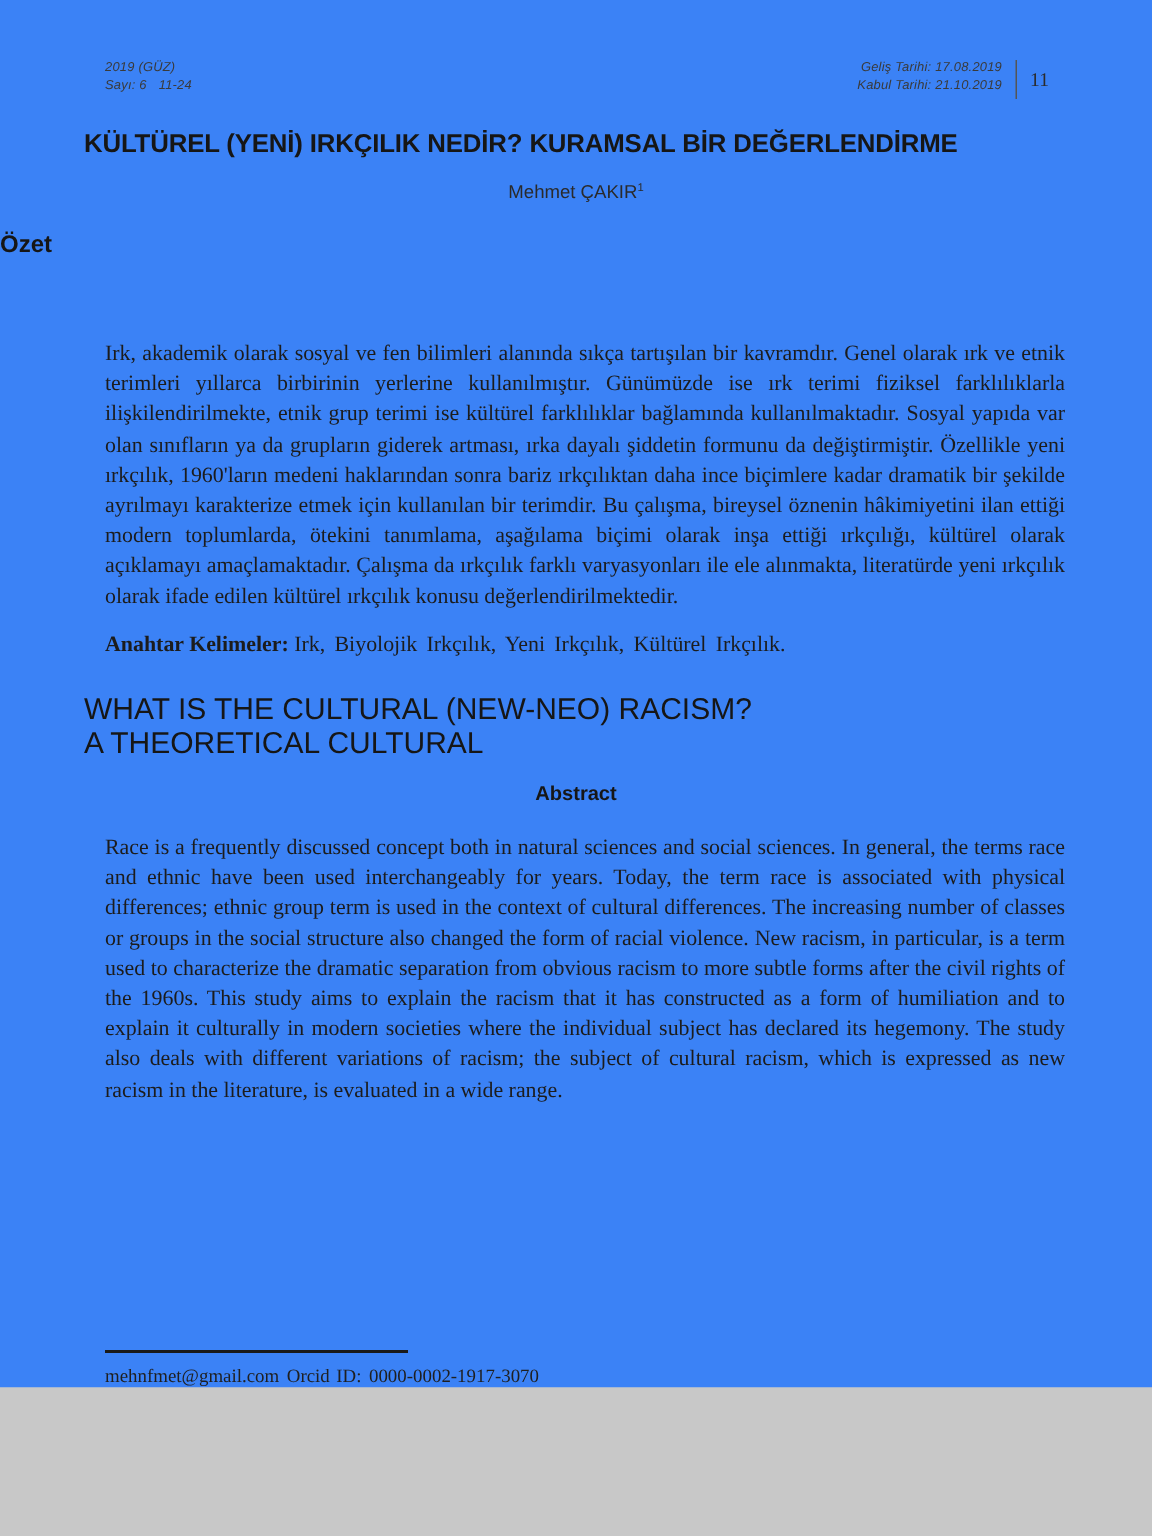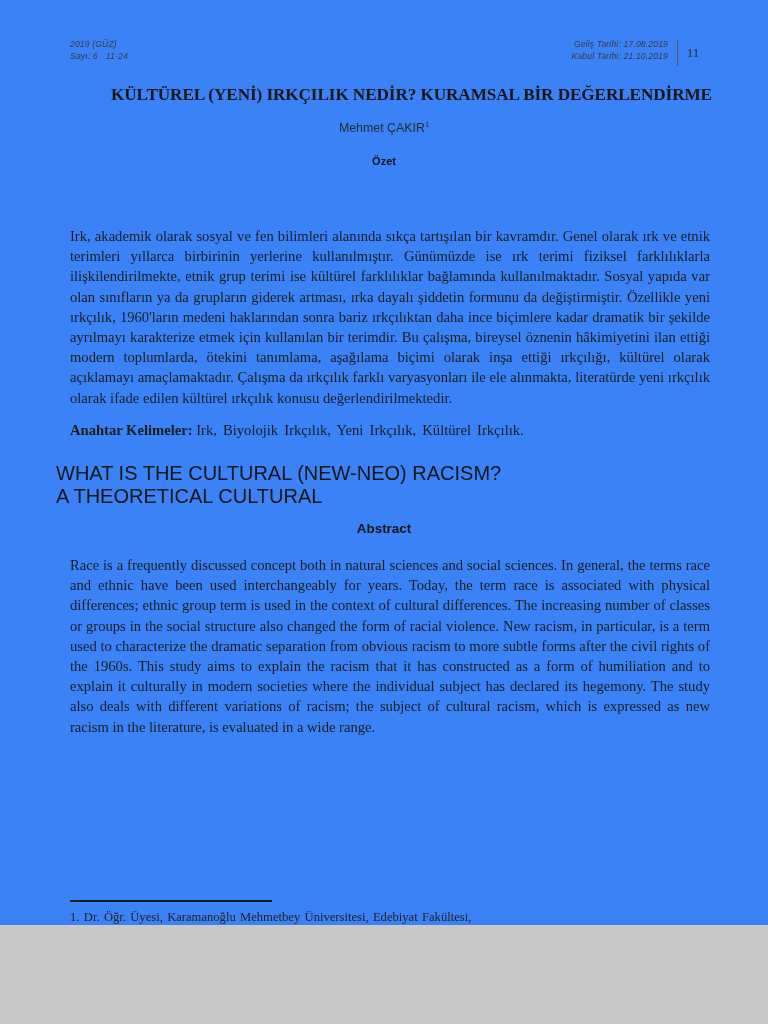--- a/index.html
+++ b/index.html
@@ -63,22 +63,22 @@
     height: 26px;
     background: #555;
   }
 
   
   .title-tr {
     position: absolute;
     top: 84px;
     left: 56px;
     right: 56px;
-    text-align: right;
-    font-family: Liberation Serif, serif;
+    text-align: left;
+    font-family: Liberation Sans, sans-serif;
     font-weight: bold;
     font-size: 17.2px;
     line-height: 22px;
     color: #161616;
     letter-spacing: -0.1px;
   }
   .author {
     position: absolute;
     top: 120px;
     left: 0;
@@ -90,24 +90,24 @@
   }
   .author sup {
     font-size: 7.5px;
     vertical-align: super;
   }
   .heading-ozet {
     position: absolute;
     top: 155px;
     left: 0;
     right: 0;
-    text-align: center;
-    font-family: "Liberation Sans", sans-serif;
-    font-weight: bold;
-    font-size: 11px;
+    text-align: left;
+    font-family: "Liberation Sans", sans-serif;
+    font-weight: bold;
+    font-size: 16px;
     color: #161616;
   }
 
   
   .abstract-tr {
     position: absolute;
     top: 190px;
     left: 70px;
     width: 640px;
     margin-top: 36px;
@@ -247,19 +247,18 @@
 
   <div class="heading-abstract">Abstract</div>
 
   <div class="abstract-en">
     <p class="body-text">Race is a frequently discussed concept both in natural sciences and social sciences. In general, the terms race and ethnic have been used interchangeably for years. Today, the term race is associated with physical differences; ethnic group term is used in the context of cultural differences. The increasing number of classes or groups  in the social structure also changed the form of racial violence. New racism, in particular, is a term used to characterize the dramatic separation from obvious racism to more subtle forms after the civil rights of the 1960s. This study aims to explain the racism that it has constructed as a form of humiliation and to explain it culturally in modern societies where the individual subject has declared its hegemony. The study also deals with different variations of racism; the subject of cultural racism, which is expressed as new racism in the literature, is evaluated in a wide range.</p>
   </div>
 
 
   <div class="footnote">
     <div class="footnote-rule"></div>
-    <p class="footnote-text">1. Dr. Öğr. Üyesi, Karamanoğlu Mehmetbey Üniversitesi, Edebiyat Fakültesi,</p>
     <p class="footnote-text">
       <span>mehnfmet@gmail.com</span><span class="gap"></span><span>Orcid ID:</span><span class="gap"></span><span>0000-0002-1917-3070</span>
     </p>
   </div>
 
 </div>
 
 </body></html>

